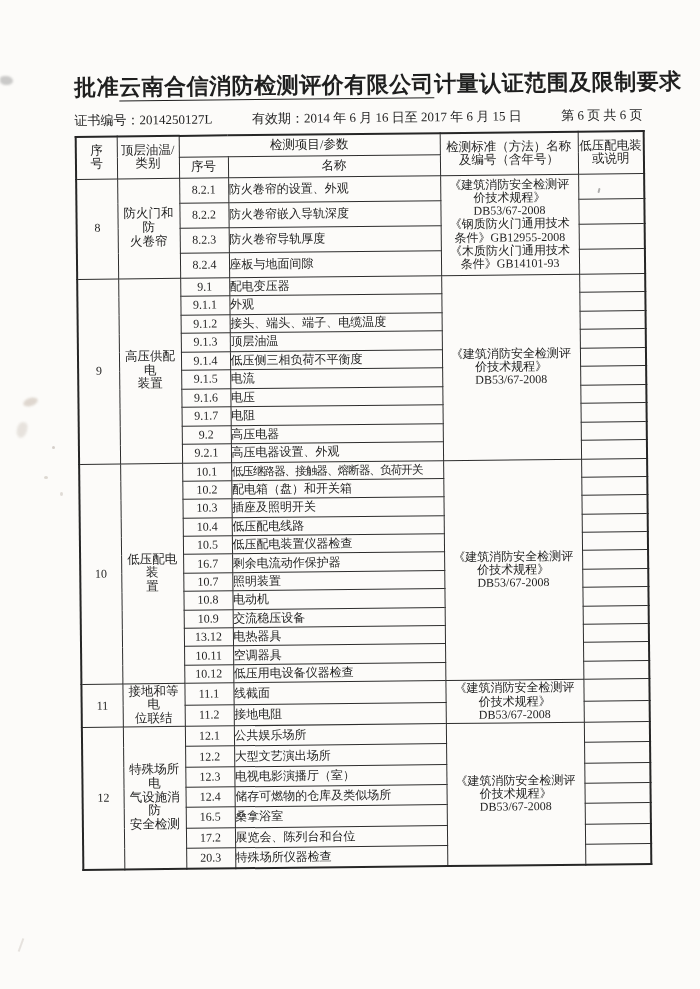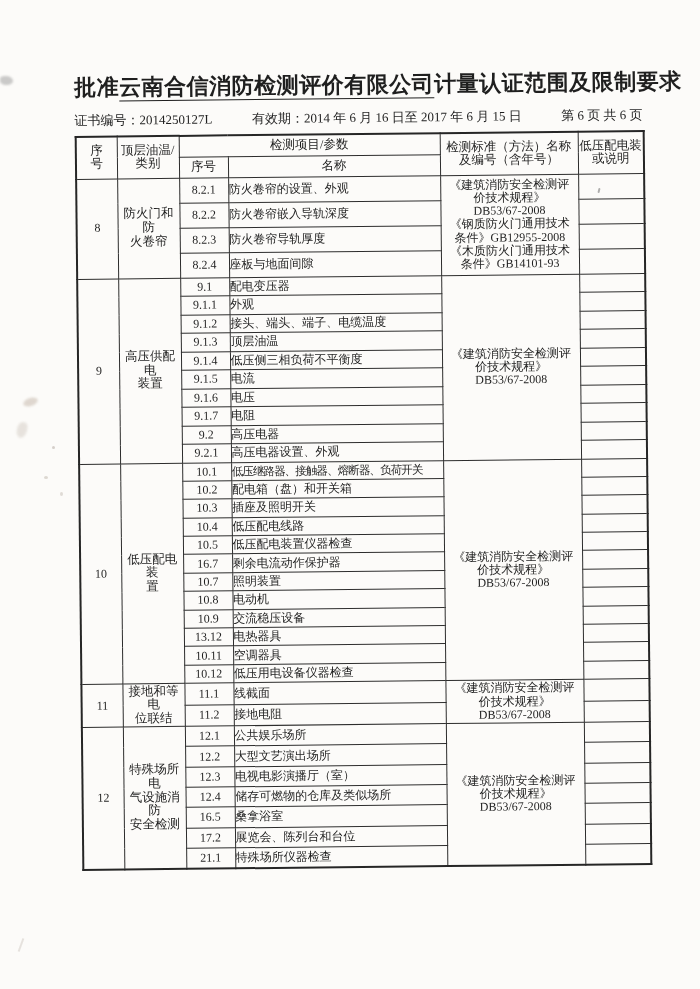--- a/index.html
+++ b/index.html
@@ -297,21 +297,21 @@
           <td class="cc">16.5</td>
           <td class="name">桑拿浴室</td>
           <td class="lim"></td>
         </tr>
         <tr style="height: 20.3px;">
           <td class="cc">17.2</td>
           <td class="name">展览会、陈列台和台位</td>
           <td class="lim"></td>
         </tr>
         <tr style="height: 20.3px;">
-          <td class="cc">21.1</td>
+          <td class="cc">20.3</td>
           <td class="name">特殊场所仪器检查</td>
           <td class="lim"></td>
         </tr>
       </tbody>
   </table>
 </div>
 
 <div class="smudge smudge0"></div>
 <div class="smudge smudge1"></div>
 <div class="smudge smudge2"></div>

